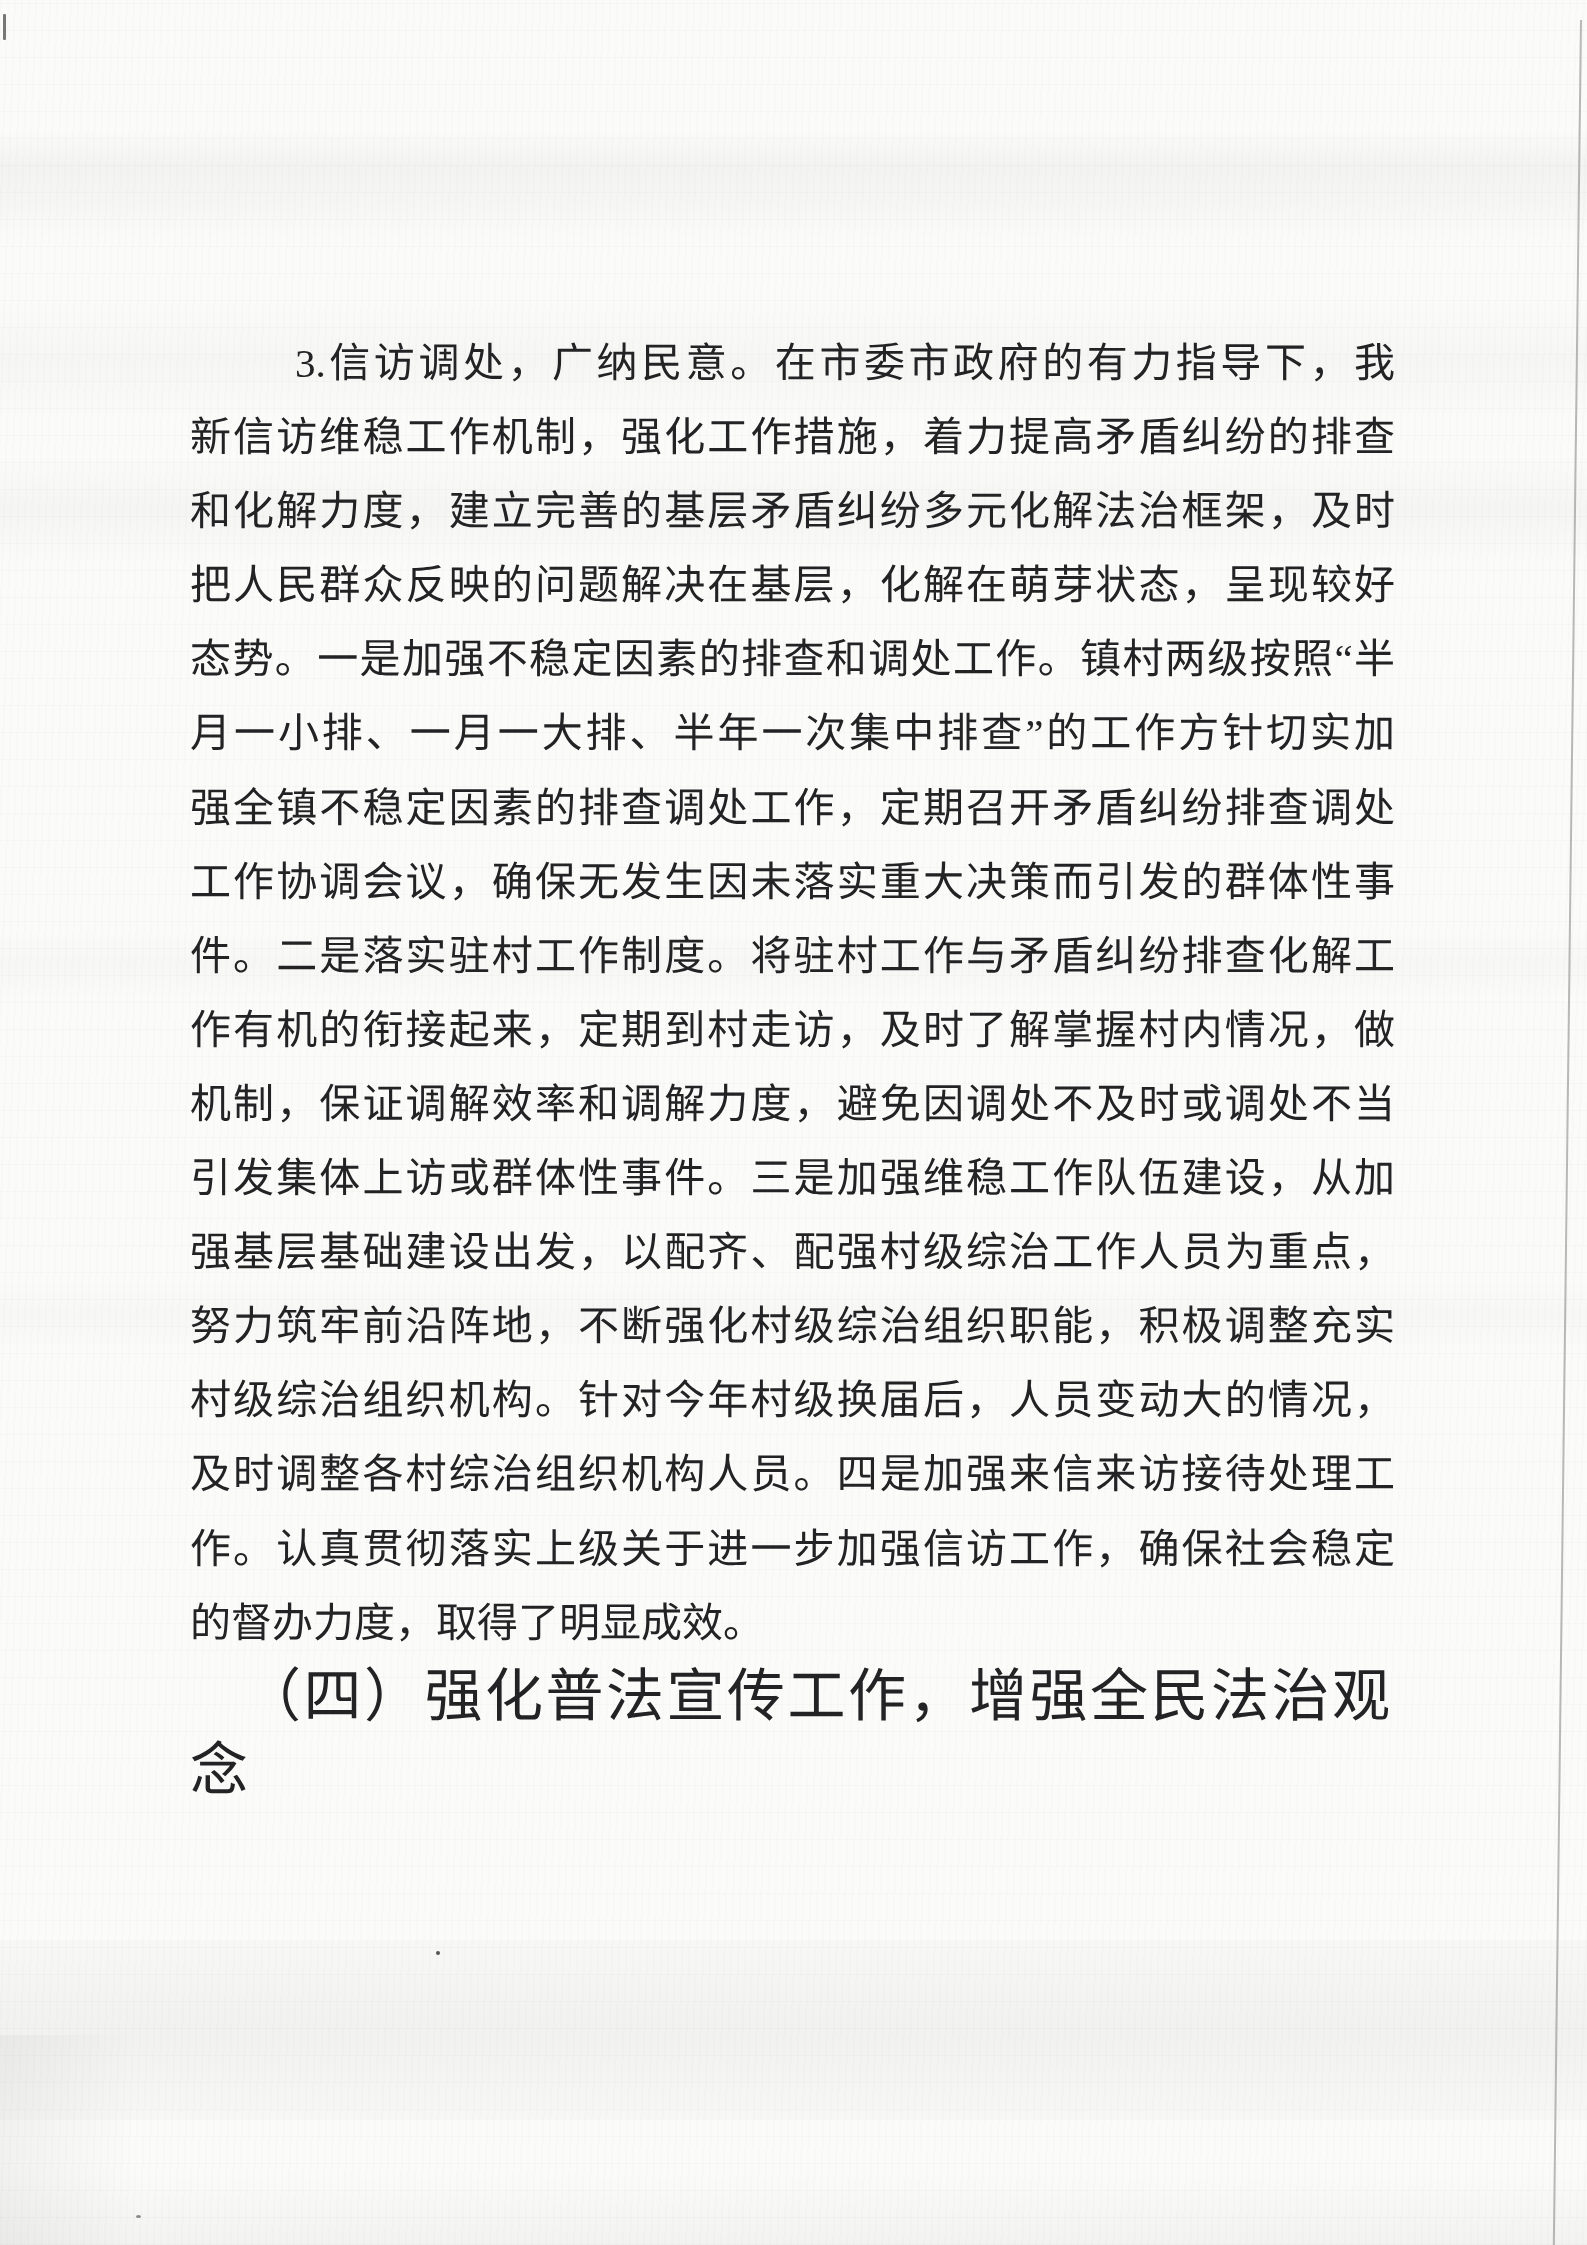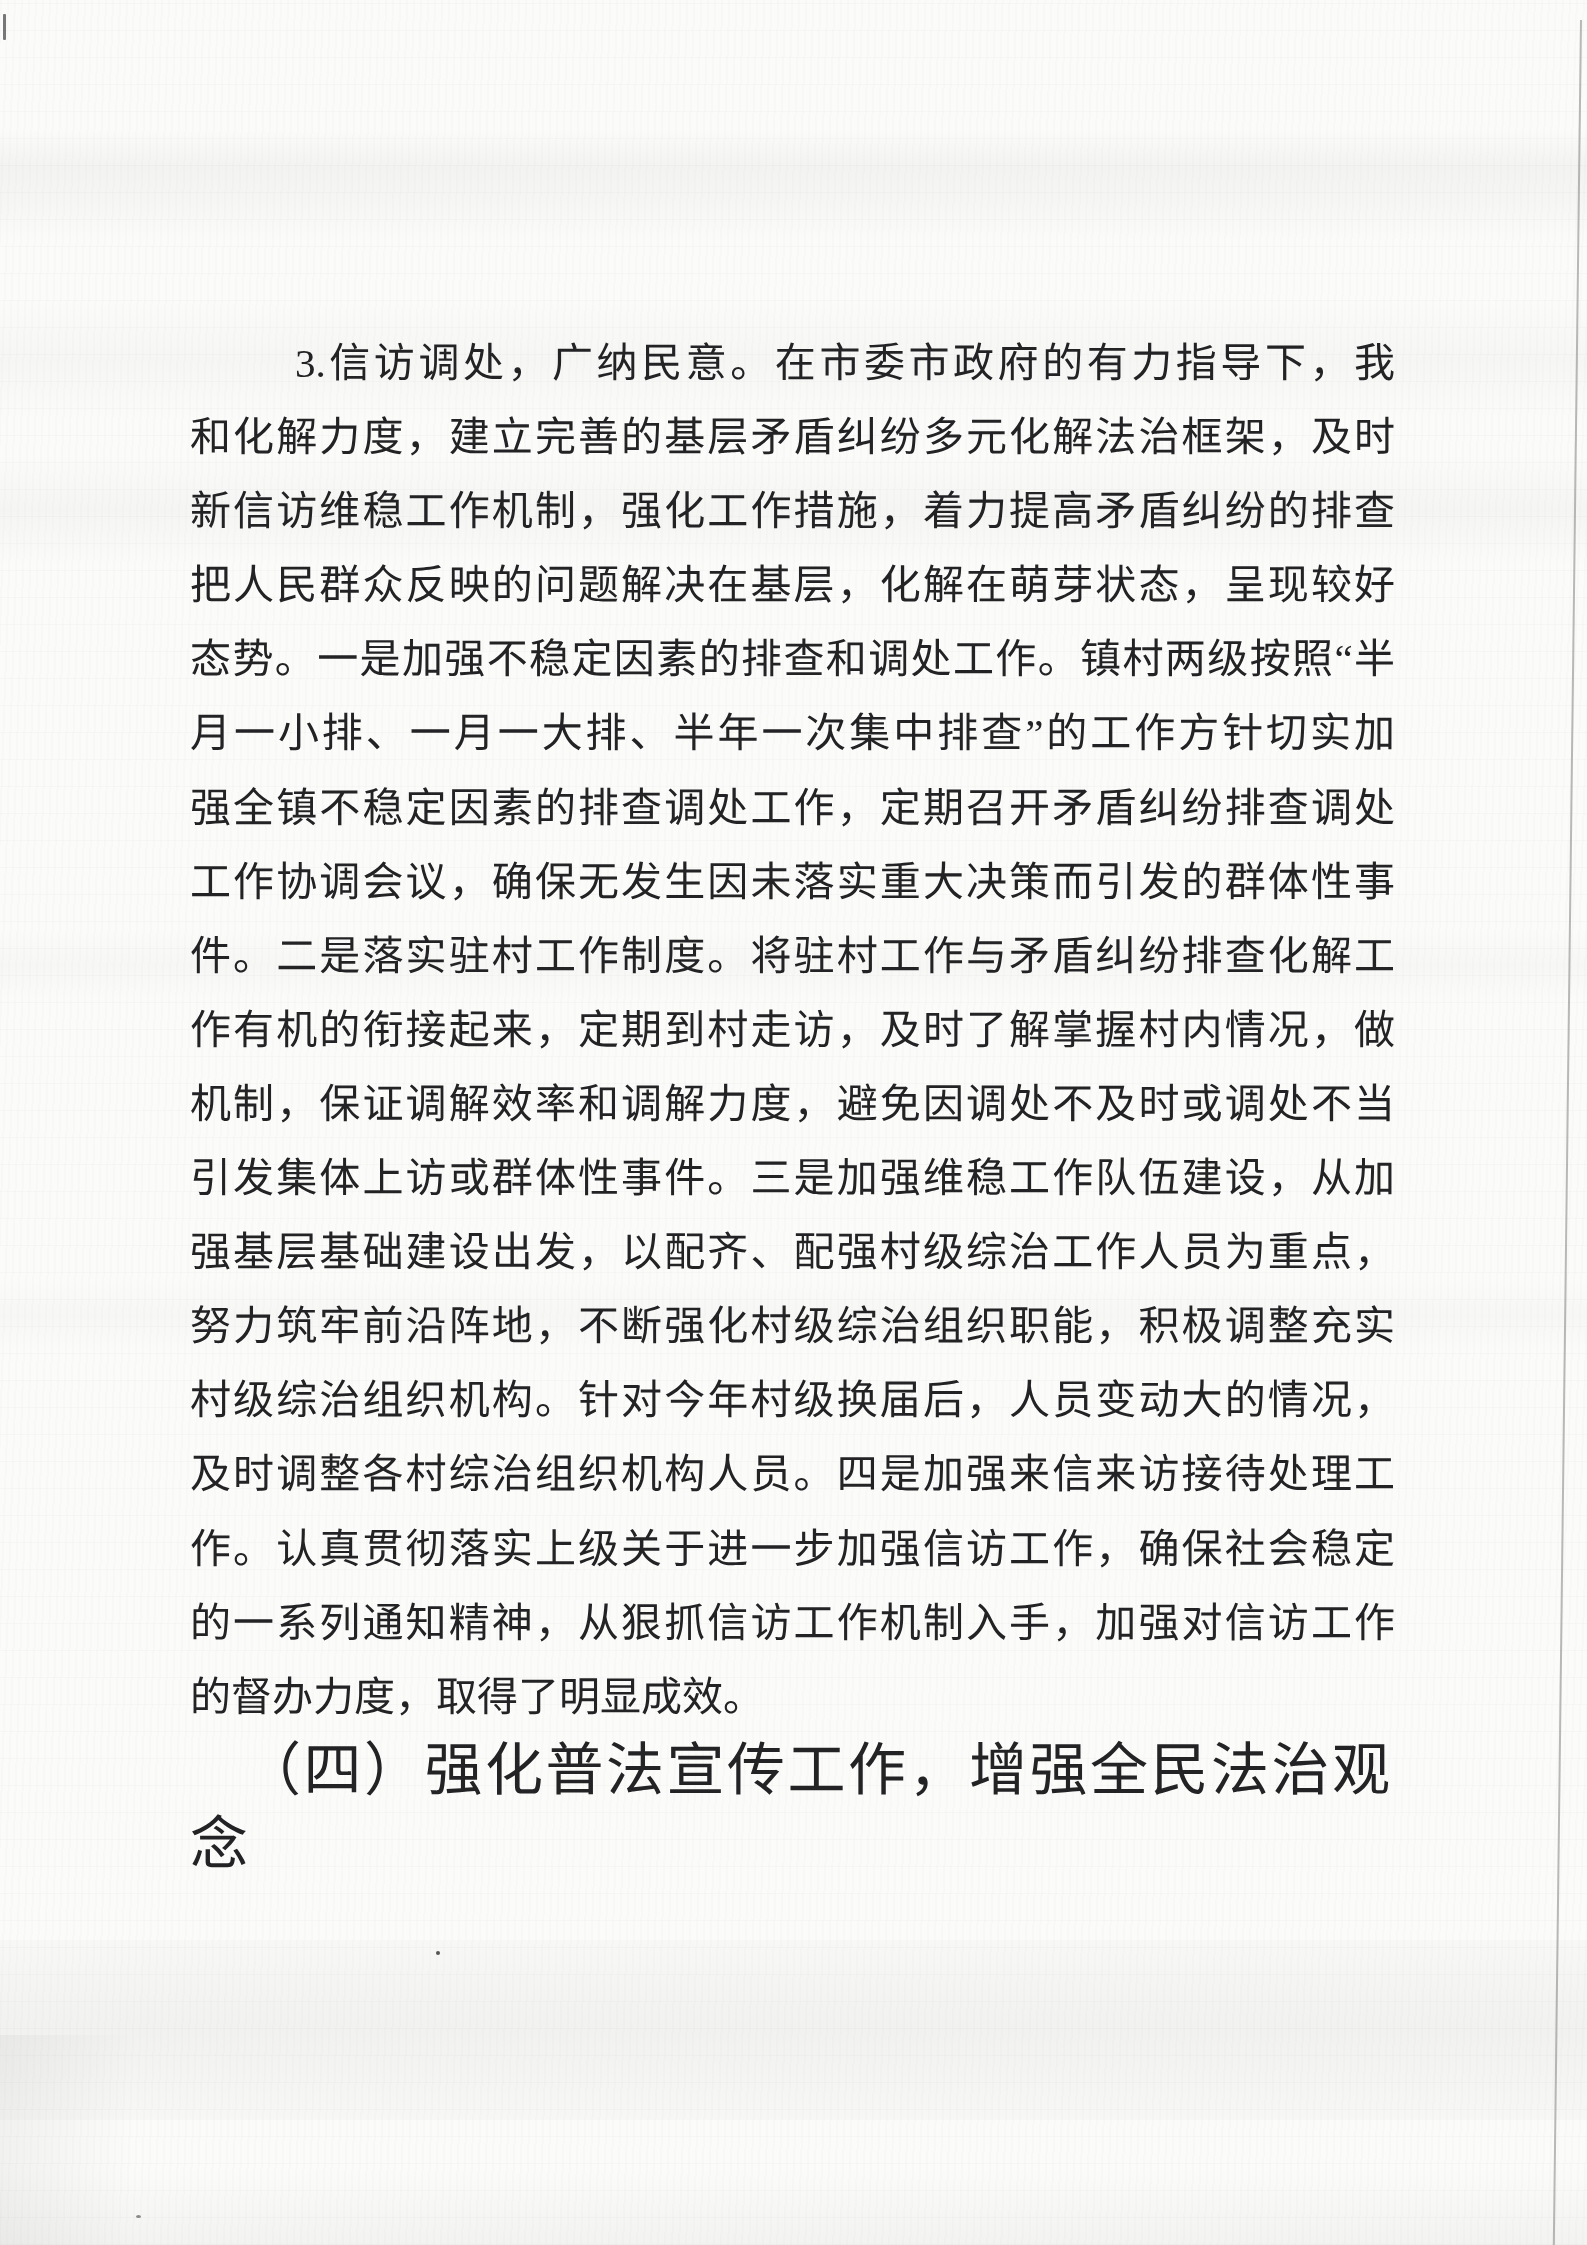--- a/index.html
+++ b/index.html
@@ -103,33 +103,32 @@
   <div class="band band-6"></div>
   <div class="band band-7"></div>
   <div class="band-left"></div>
   <div class="edge-line"></div>
   <div class="speck speck-1"></div>
   <div class="speck speck-2"></div>
   <div class="speck speck-3"></div>
 
   <div class="text-block" id="text-block">
       <div class="line just indent-para"><span class="bold">3.信访调处，广纳民意。</span><span>在市委市政府的有力指导下，我</span></div>
+      <div class="line just">新信访维稳工作机制，强化工作措施，着力提高矛盾纠纷的排查</div>
       <div class="line just">和化解力度，建立完善的基层矛盾纠纷多元化解法治框架，及时</div>
-      <div class="line just">新信访维稳工作机制，强化工作措施，着力提高矛盾纠纷的排查</div>
       <div class="line just">把人民群众反映的问题解决在基层，化解在萌芽状态，呈现较好</div>
       <div class="line just">态势。一是加强不稳定因素的排查和调处工作。镇村两级按照“半</div>
       <div class="line just">月一小排、一月一大排、半年一次集中排查”的工作方针切实加</div>
       <div class="line just">强全镇不稳定因素的排查调处工作，定期召开矛盾纠纷排查调处</div>
       <div class="line just">工作协调会议，确保无发生因未落实重大决策而引发的群体性事</div>
       <div class="line just">件。二是落实驻村工作制度。将驻村工作与矛盾纠纷排查化解工</div>
       <div class="line just">作有机的衔接起来，定期到村走访，及时了解掌握村内情况，做</div>
       <div class="line just">机制，保证调解效率和调解力度，避免因调处不及时或调处不当</div>
       <div class="line just">引发集体上访或群体性事件。三是加强维稳工作队伍建设，从加</div>
       <div class="line just">强基层基础建设出发，以配齐、配强村级综治工作人员为重点，</div>
       <div class="line just">努力筑牢前沿阵地，不断强化村级综治组织职能，积极调整充实</div>
       <div class="line just">村级综治组织机构。针对今年村级换届后，人员变动大的情况，</div>
       <div class="line just">及时调整各村综治组织机构人员。四是加强来信来访接待处理工</div>
       <div class="line just">作。认真贯彻落实上级关于进一步加强信访工作，确保社会稳定</div>
-      <div class="line just">的一系列通知精神，从狠抓信访工作机制入手，加强对信访工作</div>
       <div class="line">的督办力度，取得了明显成效。</div>
       <div class="line indent-heading bold">（四）强化普法宣传工作，增强全民法治观念</div>
     </div>
 </div>
 
 </body></html>

